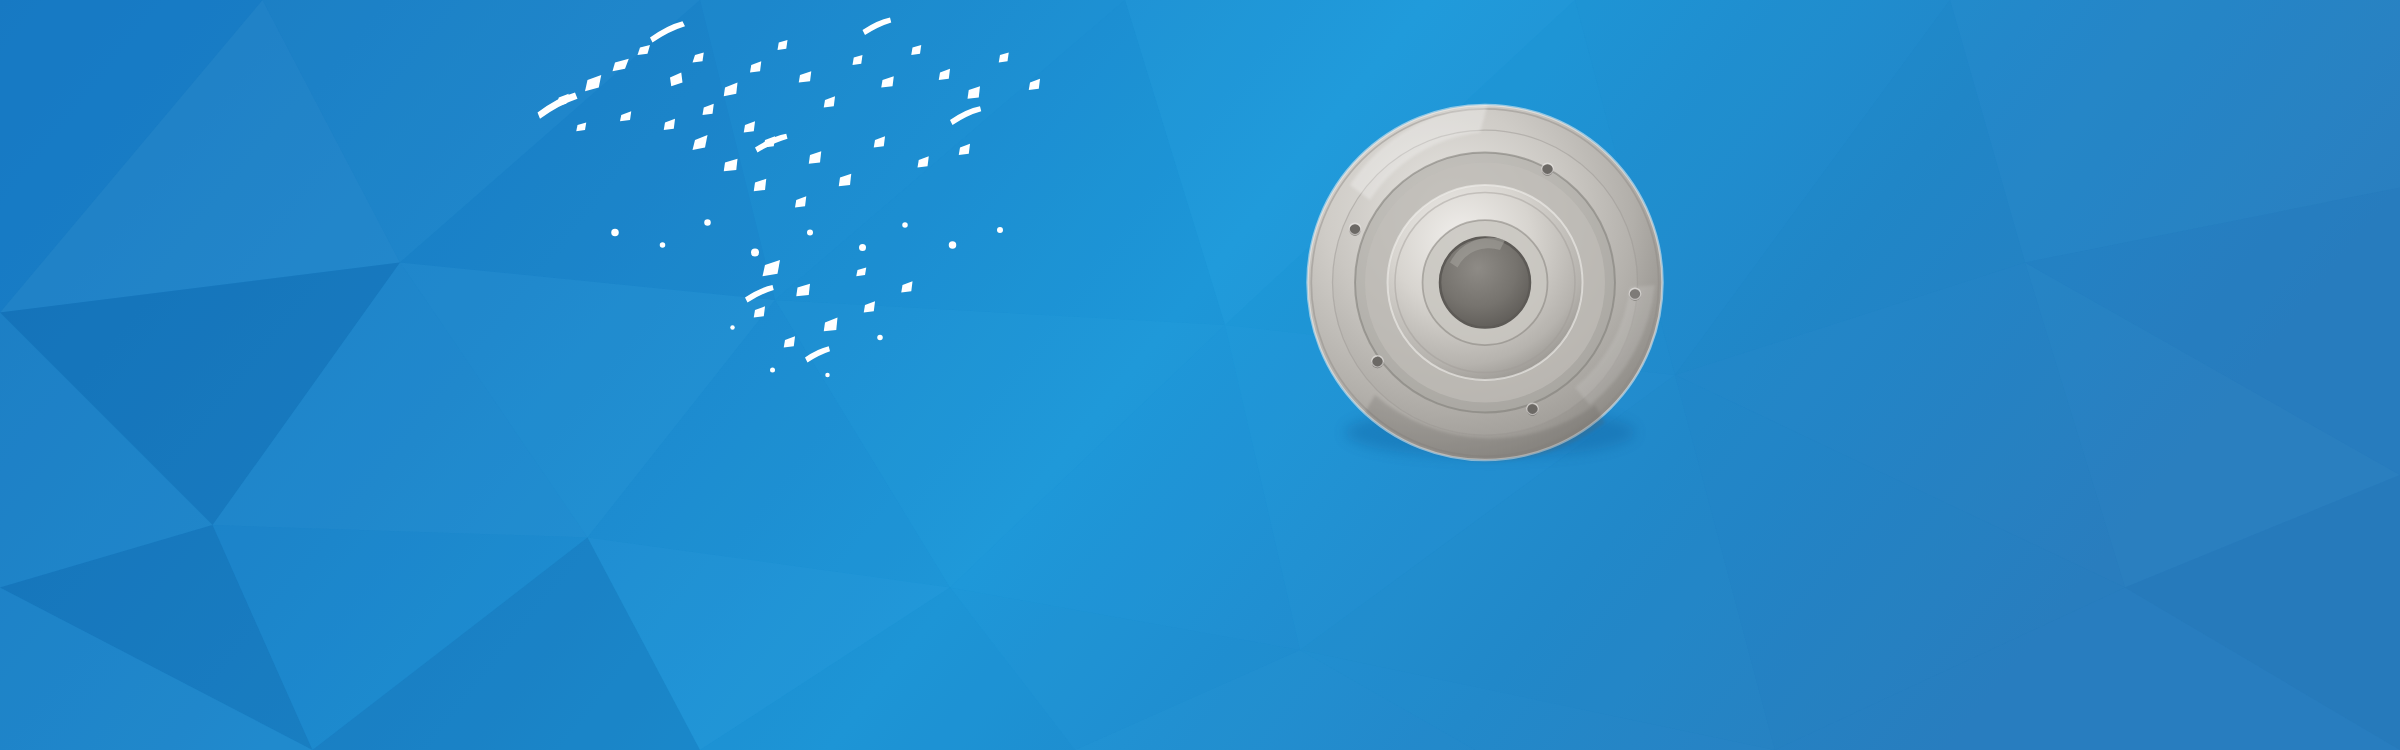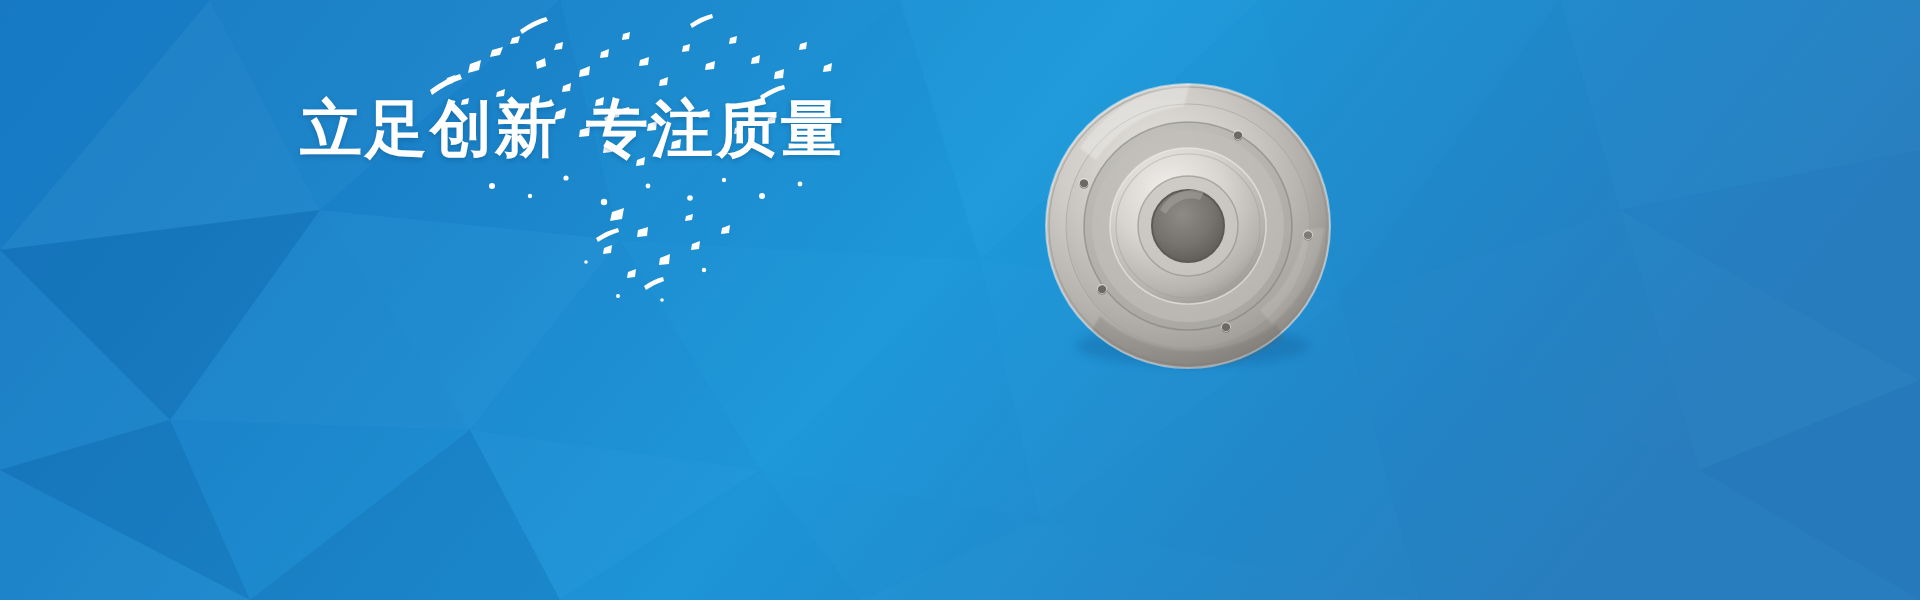--- a/index.html
+++ b/index.html
@@ -189,23 +189,20 @@
       <polygon points="722,228 730,225 729,233 721,234"></polygon>
       <polygon points="686,216 693,214 692,220 685,221"></polygon>
       <circle cx="618" cy="296" r="2"></circle>
       <circle cx="662" cy="300" r="1.8"></circle>
       <circle cx="586" cy="262" r="1.8"></circle>
       <circle cx="704" cy="270" r="2.2"></circle>
     </g>
   </svg>
 
   <div class="copy">
-    <div class="headline">
-      <span>立足创新</span><span class="gap"></span><span>专注质量</span>
-    </div>
   </div>
 
   <svg class="product" viewBox="0 0 300 300">
     <defs>
       <radialGradient id="discOuter" cx="0.36" cy="0.30" r="0.82">
         <stop offset="0%" stop-color="#e4e2de"></stop>
         <stop offset="38%" stop-color="#cfccc7"></stop>
         <stop offset="68%" stop-color="#b2afaa"></stop>
         <stop offset="88%" stop-color="#93908b"></stop>
         <stop offset="100%" stop-color="#79766f"></stop>

